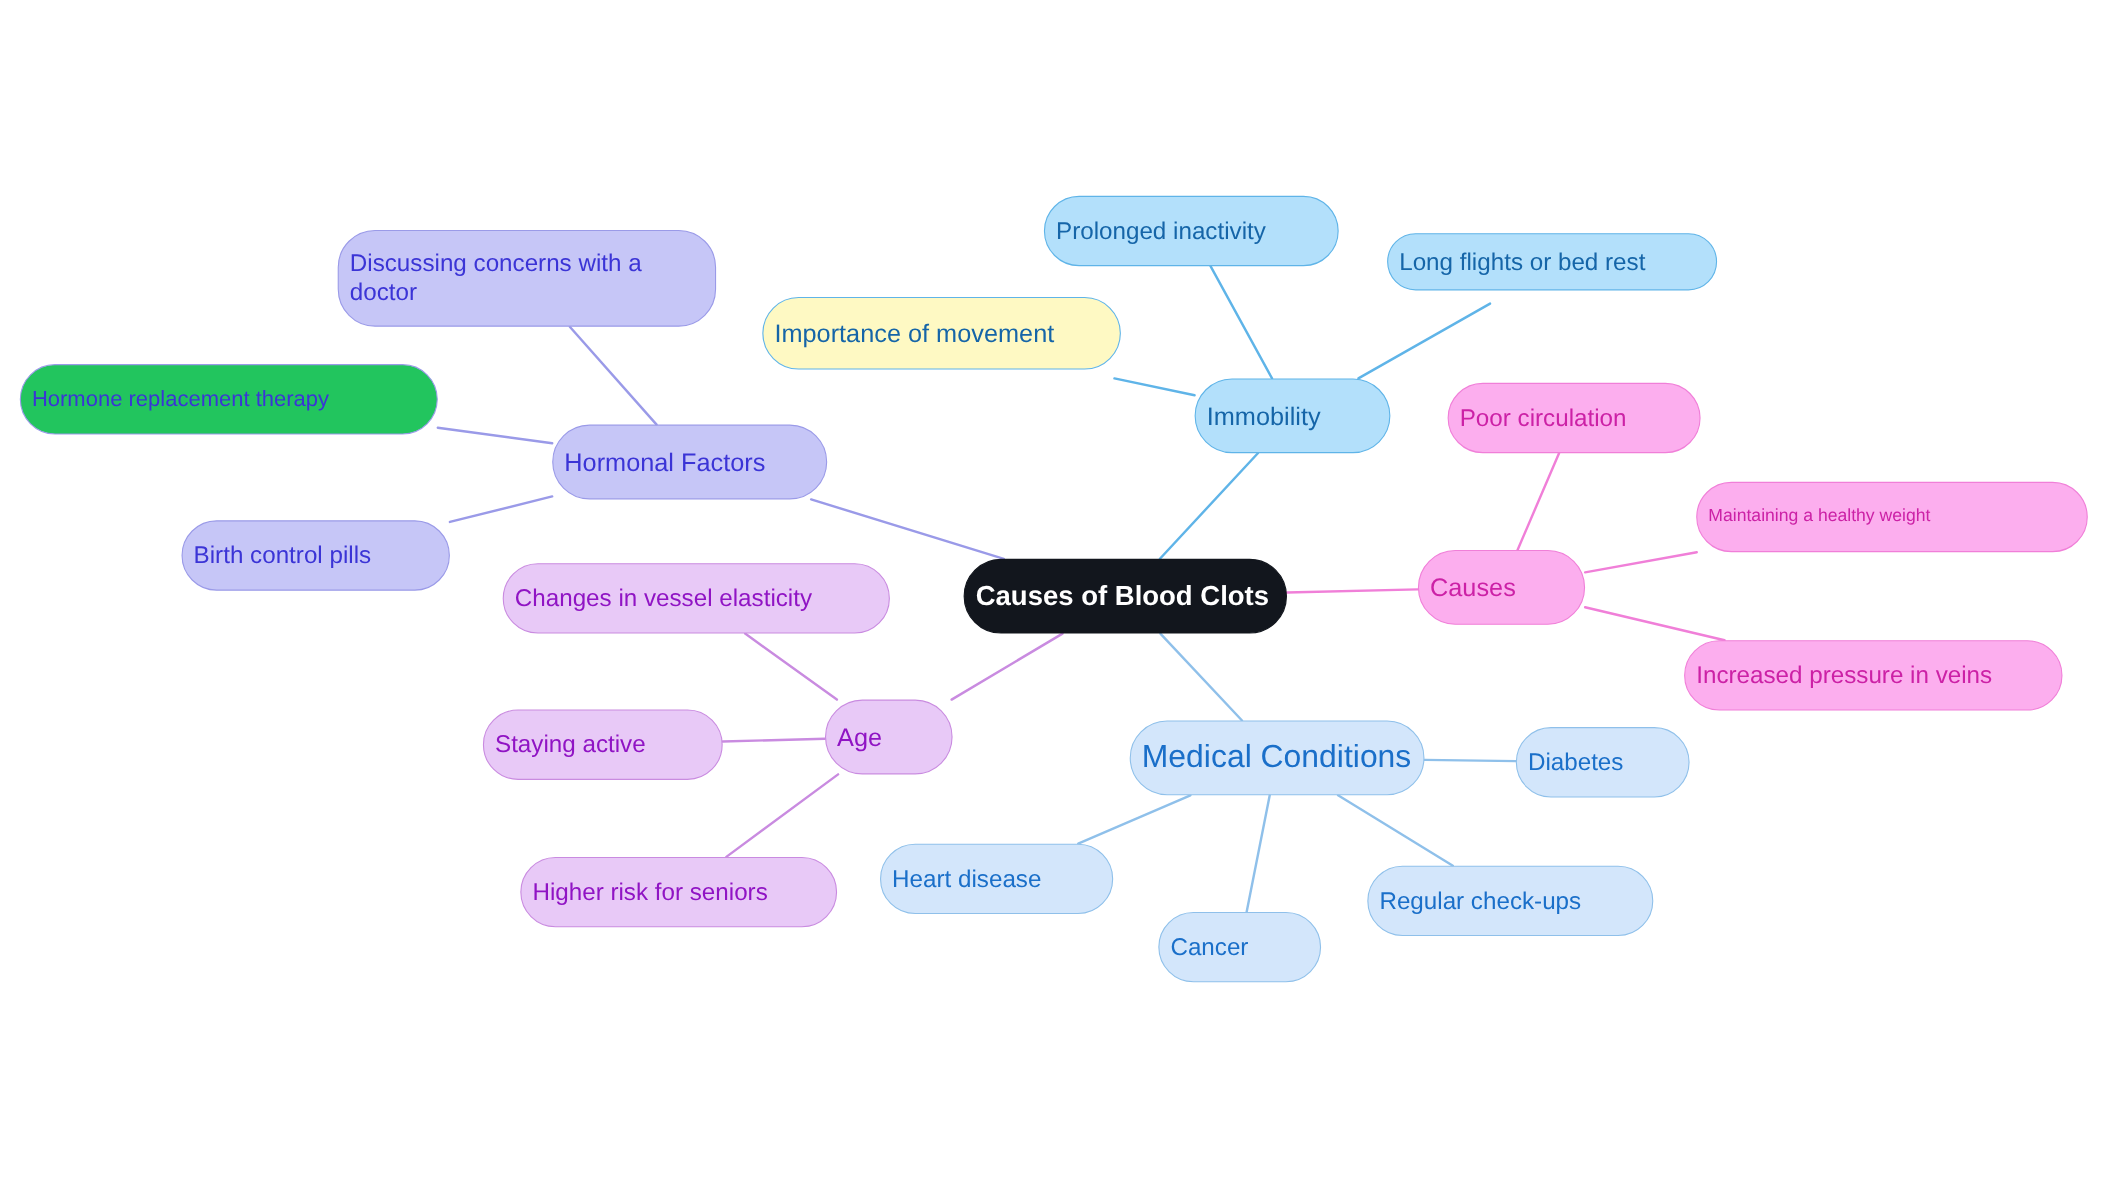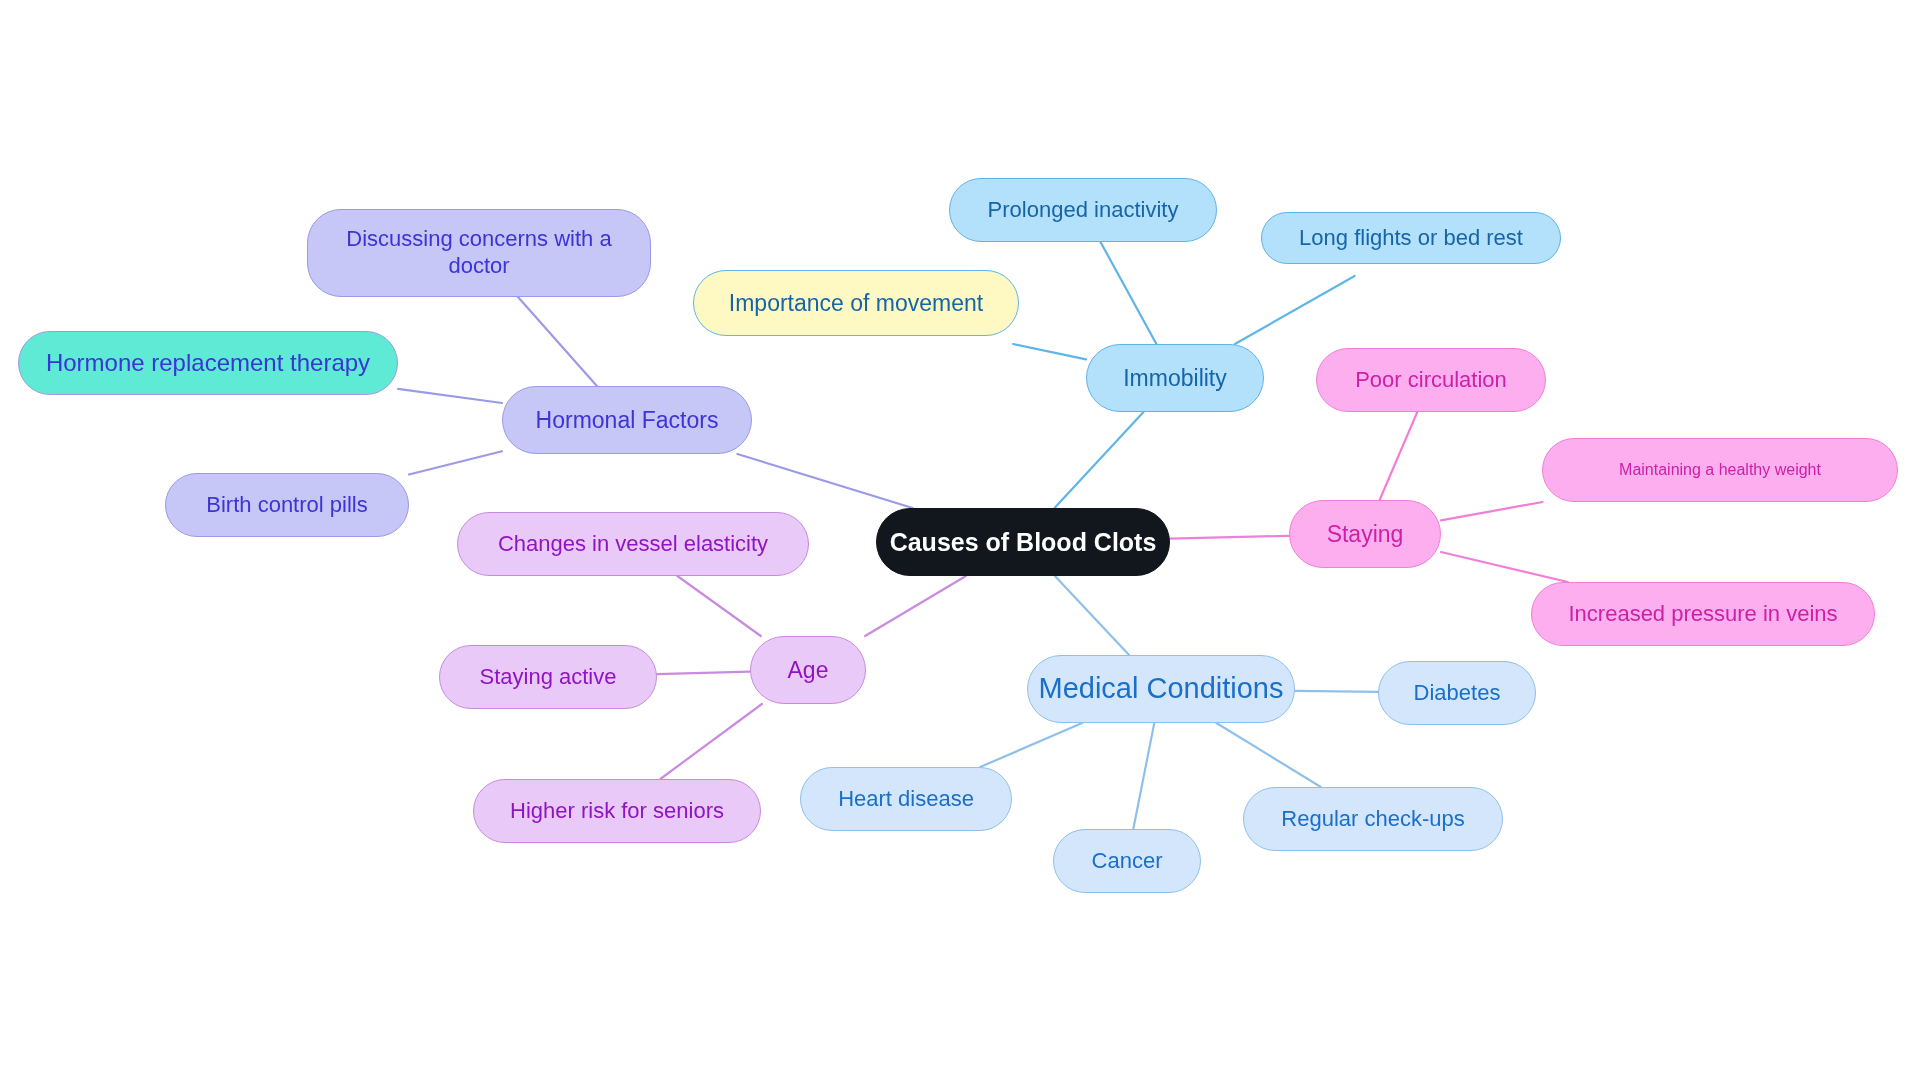--- a/index.html
+++ b/index.html
@@ -27,21 +27,21 @@
     width: 1920px;
     height: 1083px;
     pointer-events: none;
   }
   .node {
     position: absolute;
     box-sizing: border-box;
     display: flex;
     align-items: center;
     justify-content: center;
-    text-align: center;
+    text-align: left;
     border-radius: 34px;
     border-style: solid;
     border-width: 1.5px;
     line-height: 1.22;
     padding: 4px 10px;
     white-space: pre-line;
   }
   .node-root {
     background: #12161d;
     border-color: #12161d;
@@ -80,32 +80,32 @@
       <line x1="760.8" y1="636.0" x2="677.4" y2="576.0" stroke="#c98be0" stroke-width="2.2" stroke-linecap="round"></line>
       <line x1="750.0" y1="671.6" x2="657.0" y2="674.1" stroke="#c98be0" stroke-width="2.2" stroke-linecap="round"></line>
       <line x1="761.9" y1="704.0" x2="660.3" y2="779.0" stroke="#c98be0" stroke-width="2.2" stroke-linecap="round"></line>
     </svg>
   <div id="node-layer">
       <div class="node node-root" style="left: 876px; top: 508px; width: 294px; height: 68px; font-size: 25px; font-weight: bold;"><span class="node-label">Causes of Blood Clots</span></div>
       <div class="node" style="left: 1086px; top: 344px; width: 178px; height: 68px; font-size: 23px; background: rgb(179, 224, 251); border-color: rgb(95, 180, 232); color: rgb(21, 101, 168);"><span class="node-label">Immobility</span></div>
       <div class="node" style="left: 949px; top: 178px; width: 268px; height: 64px; font-size: 22px; background: rgb(179, 224, 251); border-color: rgb(95, 180, 232); color: rgb(21, 101, 168);"><span class="node-label">Prolonged inactivity</span></div>
       <div class="node" style="left: 1261px; top: 212px; width: 300px; height: 52px; font-size: 22px; background: rgb(179, 224, 251); border-color: rgb(95, 180, 232); color: rgb(21, 101, 168);"><span class="node-label">Long flights or bed rest</span></div>
       <div class="node" style="left: 693px; top: 270px; width: 326px; height: 66px; font-size: 23px; background: #fef9c3; border-color: rgb(95, 180, 232); color: rgb(21, 101, 168);"><span class="node-label">Importance of movement</span></div>
-      <div class="node" style="left: 1289px; top: 500px; width: 152px; height: 68px; font-size: 23px; background: rgb(252, 174, 238); border-color: rgb(240, 127, 216); color: rgb(204, 33, 166);"><span class="node-label">Staying</span></div>
+      <div class="node" style="left: 1289px; top: 500px; width: 152px; height: 68px; font-size: 23px; background: rgb(252, 174, 238); border-color: rgb(240, 127, 216); color: rgb(204, 33, 166);"><span class="node-label">Causes</span></div>
       <div class="node" style="left: 1316px; top: 348px; width: 230px; height: 64px; font-size: 22px; background: rgb(252, 174, 238); border-color: rgb(240, 127, 216); color: rgb(204, 33, 166);"><span class="node-label">Poor circulation</span></div>
       <div class="node" style="left: 1542px; top: 438px; width: 356px; height: 64px; font-size: 16px; background: rgb(252, 174, 238); border-color: rgb(240, 127, 216); color: rgb(204, 33, 166);"><span class="node-label">Maintaining a healthy weight</span></div>
       <div class="node" style="left: 1531px; top: 582px; width: 344px; height: 64px; font-size: 22px; background: rgb(252, 174, 238); border-color: rgb(240, 127, 216); color: rgb(204, 33, 166);"><span class="node-label">Increased pressure in veins</span></div>
       <div class="node" style="left: 1027px; top: 655px; width: 268px; height: 68px; font-size: 29px; background: rgb(211, 230, 251); border-color: rgb(143, 192, 234); color: rgb(26, 111, 201);"><span class="node-label">Medical Conditions</span></div>
       <div class="node" style="left: 1378px; top: 661px; width: 158px; height: 64px; font-size: 22px; background: rgb(211, 230, 251); border-color: rgb(143, 192, 234); color: rgb(26, 111, 201);"><span class="node-label">Diabetes</span></div>
       <div class="node" style="left: 800px; top: 767px; width: 212px; height: 64px; font-size: 22px; background: rgb(211, 230, 251); border-color: rgb(143, 192, 234); color: rgb(26, 111, 201);"><span class="node-label">Heart disease</span></div>
       <div class="node" style="left: 1053px; top: 829px; width: 148px; height: 64px; font-size: 22px; background: rgb(211, 230, 251); border-color: rgb(143, 192, 234); color: rgb(26, 111, 201);"><span class="node-label">Cancer</span></div>
       <div class="node" style="left: 1243px; top: 787px; width: 260px; height: 64px; font-size: 22px; background: rgb(211, 230, 251); border-color: rgb(143, 192, 234); color: rgb(26, 111, 201);"><span class="node-label">Regular check-ups</span></div>
       <div class="node" style="left: 502px; top: 386px; width: 250px; height: 68px; font-size: 23px; background: rgb(198, 198, 247); border-color: rgb(154, 154, 232); color: rgb(59, 52, 214);"><span class="node-label">Hormonal Factors</span></div>
       <div class="node" style="left: 307px; top: 209px; width: 344px; height: 88px; font-size: 22px; background: rgb(198, 198, 247); border-color: rgb(154, 154, 232); color: rgb(59, 52, 214);"><span class="node-label">Discussing concerns with a
 doctor</span></div>
-      <div class="node" style="left: 18px; top: 331px; width: 380px; height: 64px; font-size: 24px; background: #5eead4; border-color: rgb(154, 154, 232); color: rgb(59, 52, 214);"><span class="node-label">Hormone replacement therapy</span></div>
+      <div class="node" style="left: 18px; top: 331px; width: 380px; height: 64px; font-size: 20px; background: #22c55e; border-color: rgb(154, 154, 232); color: rgb(59, 52, 214);"><span class="node-label">Hormone replacement therapy</span></div>
       <div class="node" style="left: 165px; top: 473px; width: 244px; height: 64px; font-size: 22px; background: rgb(198, 198, 247); border-color: rgb(154, 154, 232); color: rgb(59, 52, 214);"><span class="node-label">Birth control pills</span></div>
       <div class="node" style="left: 750px; top: 636px; width: 116px; height: 68px; font-size: 23px; background: rgb(232, 201, 247); border-color: rgb(201, 139, 224); color: rgb(144, 20, 196);"><span class="node-label">Age</span></div>
       <div class="node" style="left: 457px; top: 512px; width: 352px; height: 64px; font-size: 22px; background: rgb(232, 201, 247); border-color: rgb(201, 139, 224); color: rgb(144, 20, 196);"><span class="node-label">Changes in vessel elasticity</span></div>
       <div class="node" style="left: 439px; top: 645px; width: 218px; height: 64px; font-size: 22px; background: rgb(232, 201, 247); border-color: rgb(201, 139, 224); color: rgb(144, 20, 196);"><span class="node-label">Staying active</span></div>
       <div class="node" style="left: 473px; top: 779px; width: 288px; height: 64px; font-size: 22px; background: rgb(232, 201, 247); border-color: rgb(201, 139, 224); color: rgb(144, 20, 196);"><span class="node-label">Higher risk for seniors</span></div>
     </div>
 </div>
 
 </body></html>

